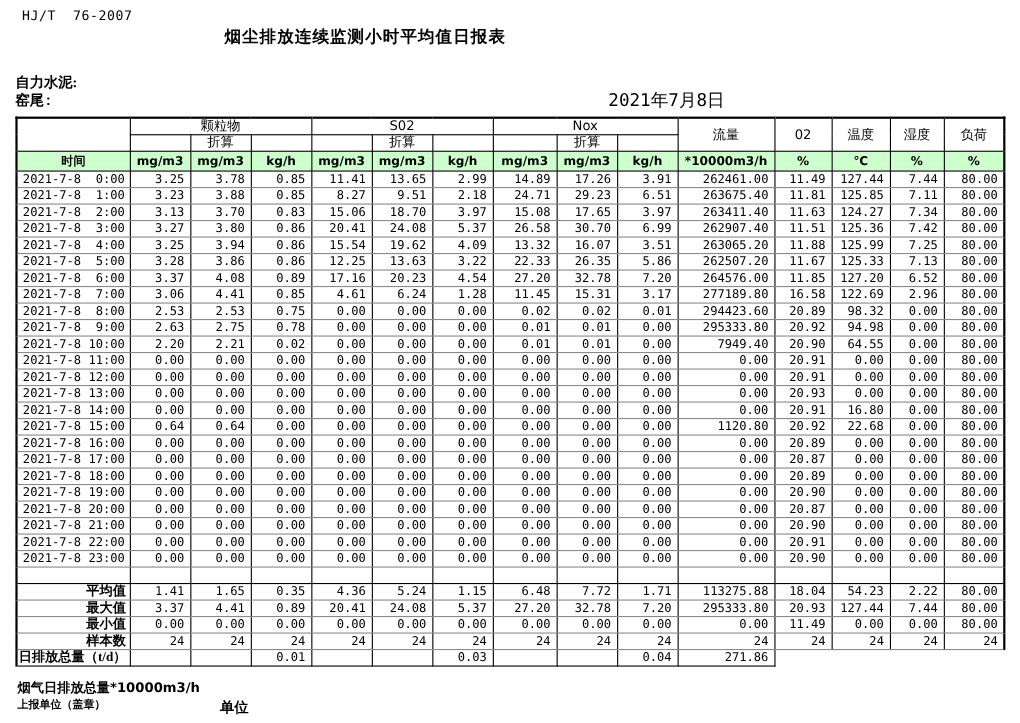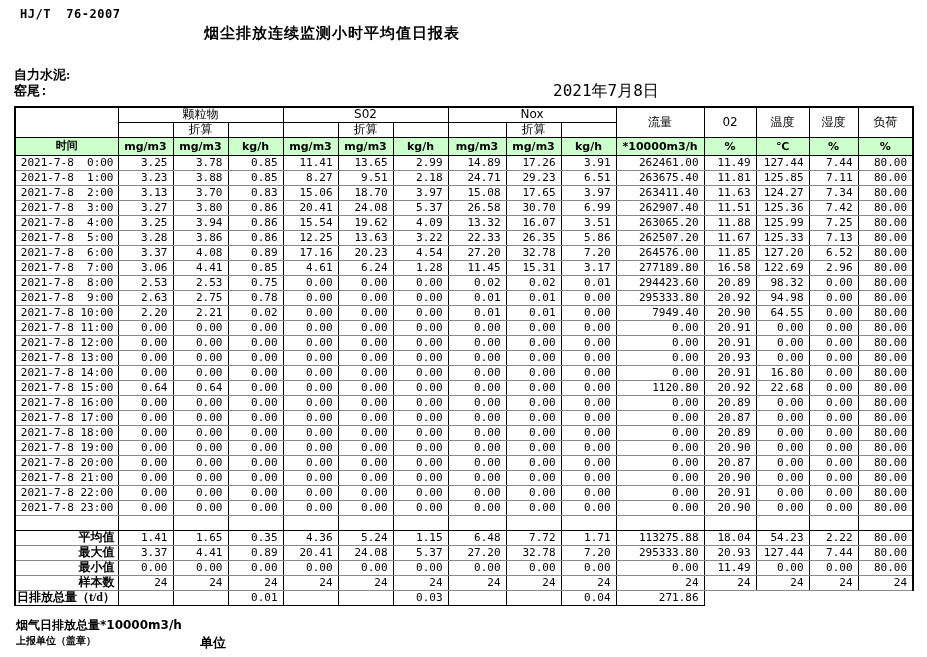--- a/index.html
+++ b/index.html
@@ -1,33 +1,33 @@
 <!DOCTYPE html>
 <html><head>
 <meta charset="utf-8">
 <style>
   * { margin:0; padding:0; box-sizing:border-box; }
   html,body { width:927px; height:657px; background:#ffffff; overflow:hidden; }
   body { position:relative; font-family:"DejaVu Sans Mono","DejaVu Sans",sans-serif; color:#000; }
 
-  .standard-no { position:absolute; left:20px; top:7px; font-size:12px; font-weight:bold; white-space:pre; letter-spacing:0.5px;text-align:center; }
+  .standard-no { position:absolute; left:20px; top:7px; font-size:12px; font-weight:normal; white-space:pre; letter-spacing:0.5px;text-align:center; }
   .page-title  { position:absolute; left:204px; top:24px; font-size:15px; font-weight:bold; letter-spacing:1px; font-family:"DejaVu Sans",sans-serif; }
   .company     { position:absolute; left:14px; top:66px; font-size:13px; font-weight:bold; font-family:Liberation Serif, serif; }
   .site        { position:absolute; left:14px; top:82px; font-size:13px; font-weight:bold; font-family:Liberation Mono, monospace; }
   .report-date { position:absolute; left:553px; top:81px; font-size:16px;text-align:center; }
 
   table.report { position:absolute; left:14px; top:106px; border-collapse:collapse; table-layout:fixed; width:898px; }
   td { border:1px solid #000; font-size:11px; height:15px; line-height:13px; padding:0 2px; white-space:pre; overflow:hidden; vertical-align:middle; }
 
   thead td { text-align:center; font-family:"DejaVu Sans",sans-serif; }
   tr.grp-row td { border-top-width:2px; }
   td.grp { font-size:12px; }
   td.sub { font-size:12px;text-align:center; }
   tr.units-row td { background:#ccffcc; height:18px; font-size:11px; font-weight:bold; }
-  td.time-head { font-size:13px; font-weight:bold;font-family:Liberation Mono, monospace; }
+  td.time-head { font-size:13px; font-weight:bold; }
 
   tbody.data td, tbody.sum td { border-top-color:#8a8a8a; border-bottom-color:#8a8a8a; }
   td.time { text-align:right; padding-right:4px; }
   td.num  { text-align:right; padding-right:5px; }
   td.lab  { text-align:right; padding-right:3px; font-family:Liberation Serif, serif; font-size:12px; font-weight:bold; }
   td.lab.left { text-align:left; padding-left:1px; }
   tr.spacer td { border-top-color:#000; border-bottom-color:#000; }
   tbody.sum tr:last-child td { border-bottom-color:#000; }
   td.ghost { border:none; background:#fff; }
 

